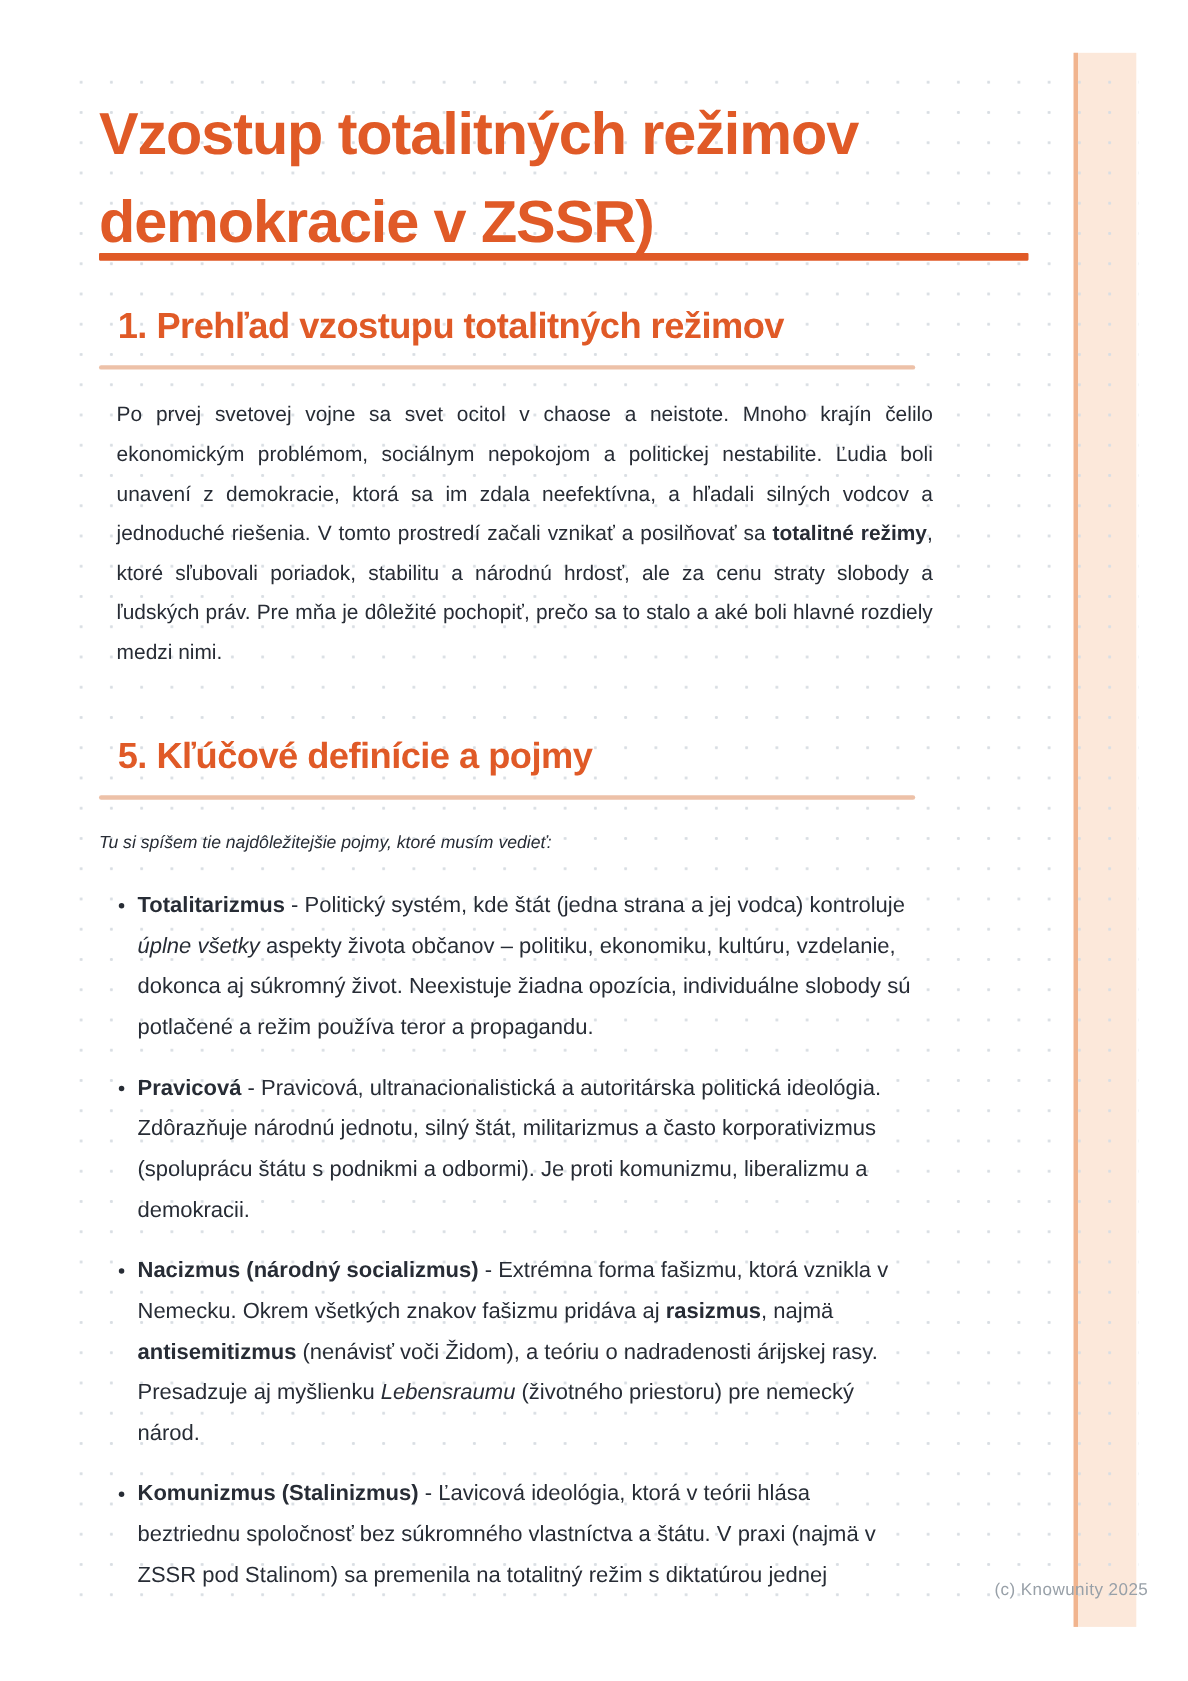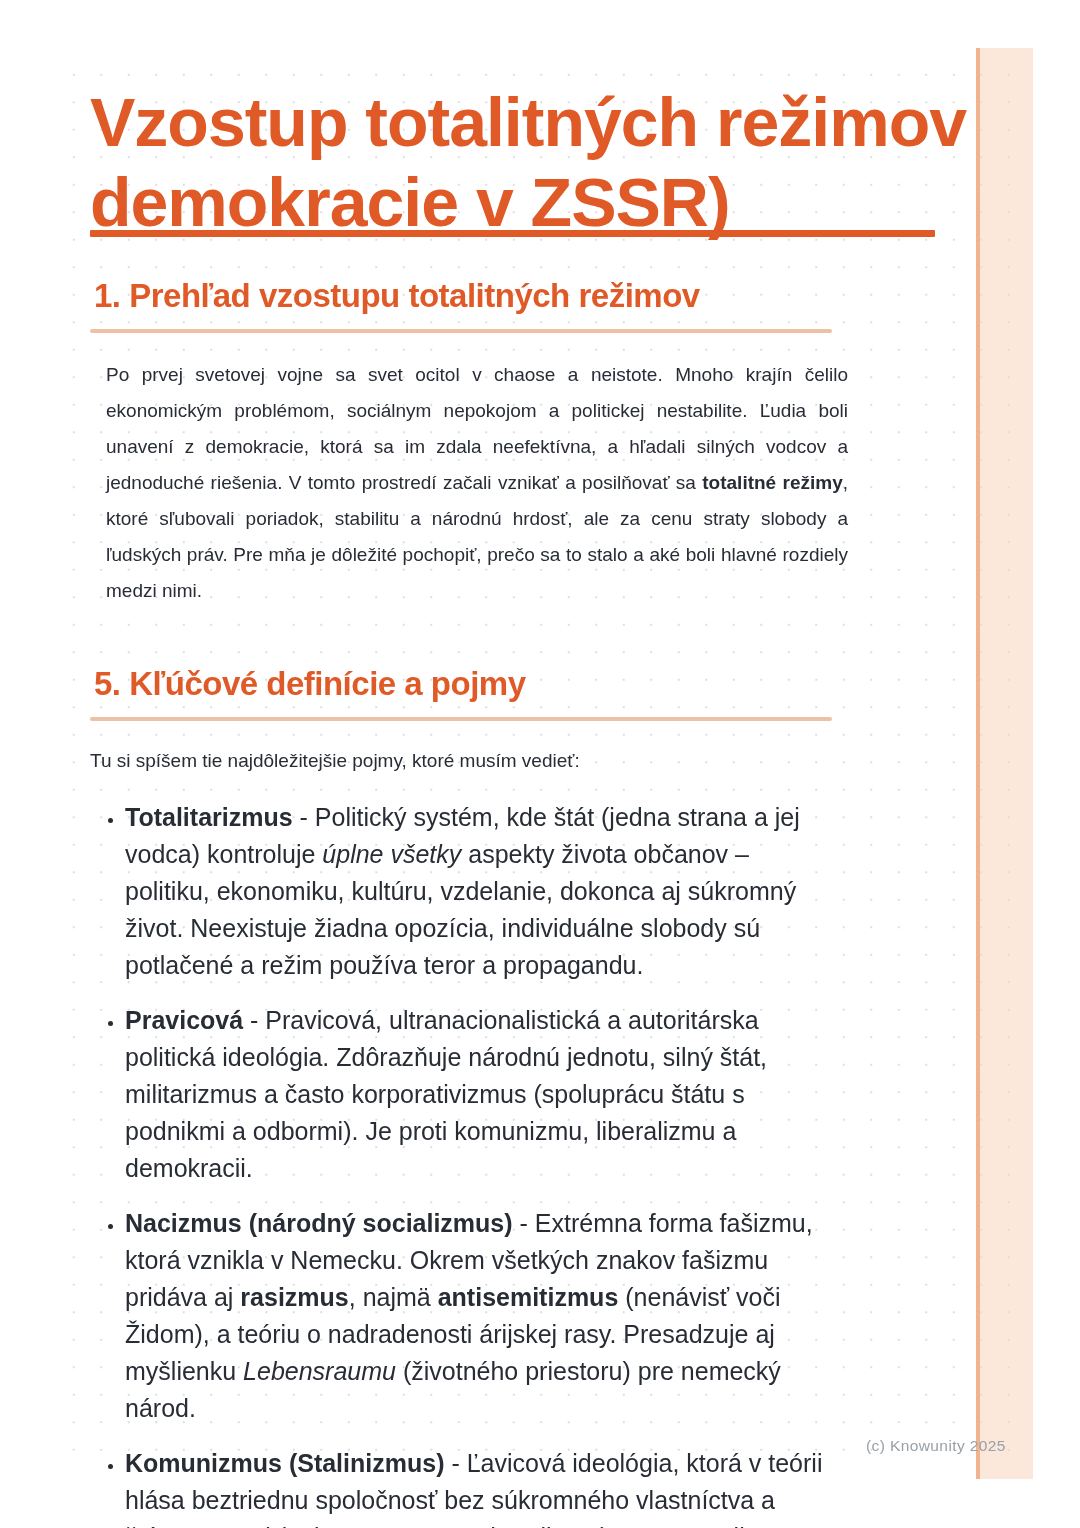--- a/index.html
+++ b/index.html
@@ -40,33 +40,33 @@
   }
   .content{
     position:absolute;
     left:90px;top:82px;
     width:745px;
     z-index:3;
   }
   .doc-title{
     color:var(--accent);
     font-weight:bold;
-    font-size:68px;
+    font-size:54px;
     line-height:80px;
     letter-spacing:-1px;
     width:880px;
   }
   .title-rule{
     width:845px;height:7px;
     background:var(--accent);
     margin-top:-12px;
     border-radius:1px;
   }
   .section-heading{
-    margin:4px;
+    margin:17px;
     margin-top:40px;
     color:var(--accent);
     font-weight:bold;
     font-size:33px;
     letter-spacing:-0.5px;
     line-height:38px;
   }
   .heading-rule{
     width:742px;height:4px;
     background:var(--rule_soft);
@@ -78,44 +78,45 @@
     margin-top:24px;
     width:742px;
     font-size:19px;
     line-height:36px;
     text-align:justify;
     color:var(--text);
   }
   .intro-line{
     margin:0;
     margin-top:22px;
-    font-size:19px;
+    font-size:16px;
     line-height:36px;
     color:var(--text);
+    font-style:italic;
   }
   .def-list{
     margin:0;
     margin-top:20px;
     padding:0 0 0 35px;
     list-style:disc outside;
     width:705px;
   }
   .def-list li{
-    font-size:25px;
+    font-size:20px;
     line-height:37px;
     color:var(--text);
     margin-top:18px;
   }
   .def-list li::marker{color:var(--text);font-size:17px;}
   .b{font-weight:bold;}
   .i{font-style:italic;}
   .sec2{margin-top:56px;}
   .footer-credit{
     position:absolute;
-    left:866px;top:1437px;
+    left:904px;top:1437px;
     font-size:15.5px;
     letter-spacing:0.4px;
     color:var(--muted);
     z-index:4;
     white-space:nowrap;
   }
 </style>
 </head>
 <body style="--accent: #e05a27; --rule_soft: #edc1a8; --strip_fill: #fce8da; --strip_edge: #f1b48e; --text: #272c35; --muted: #98a0a8; --dot: #d9dee3;">
 

